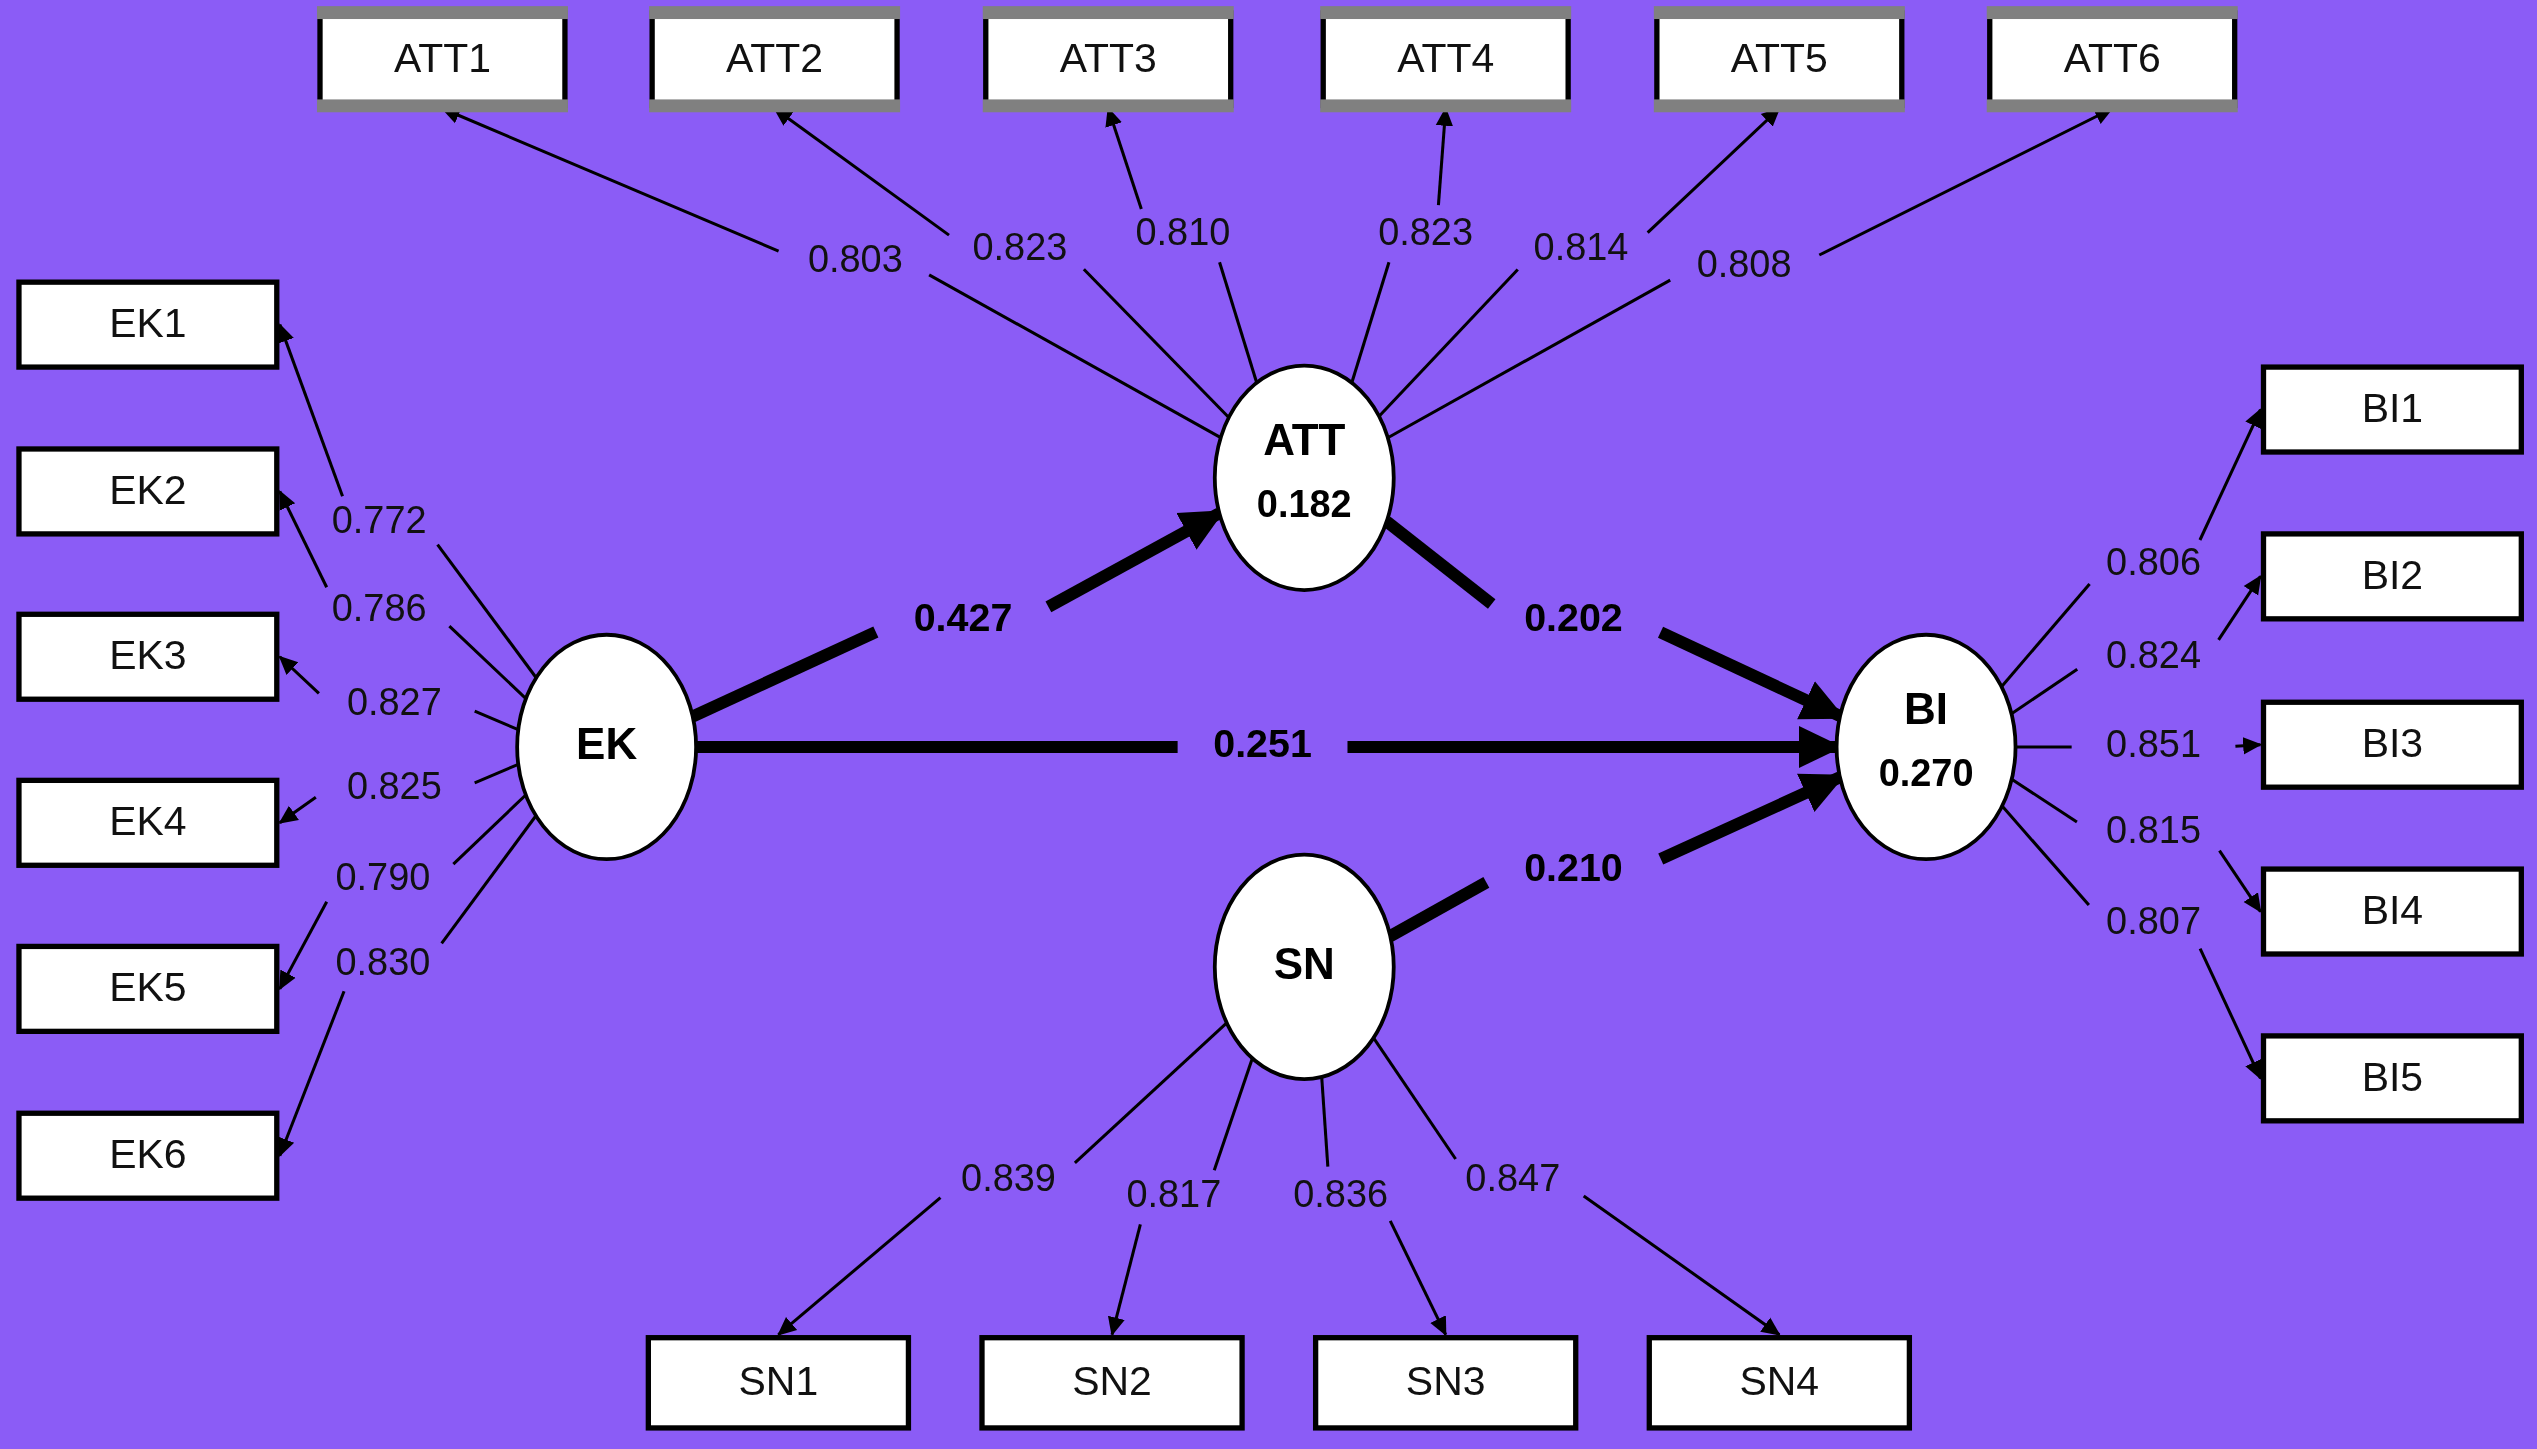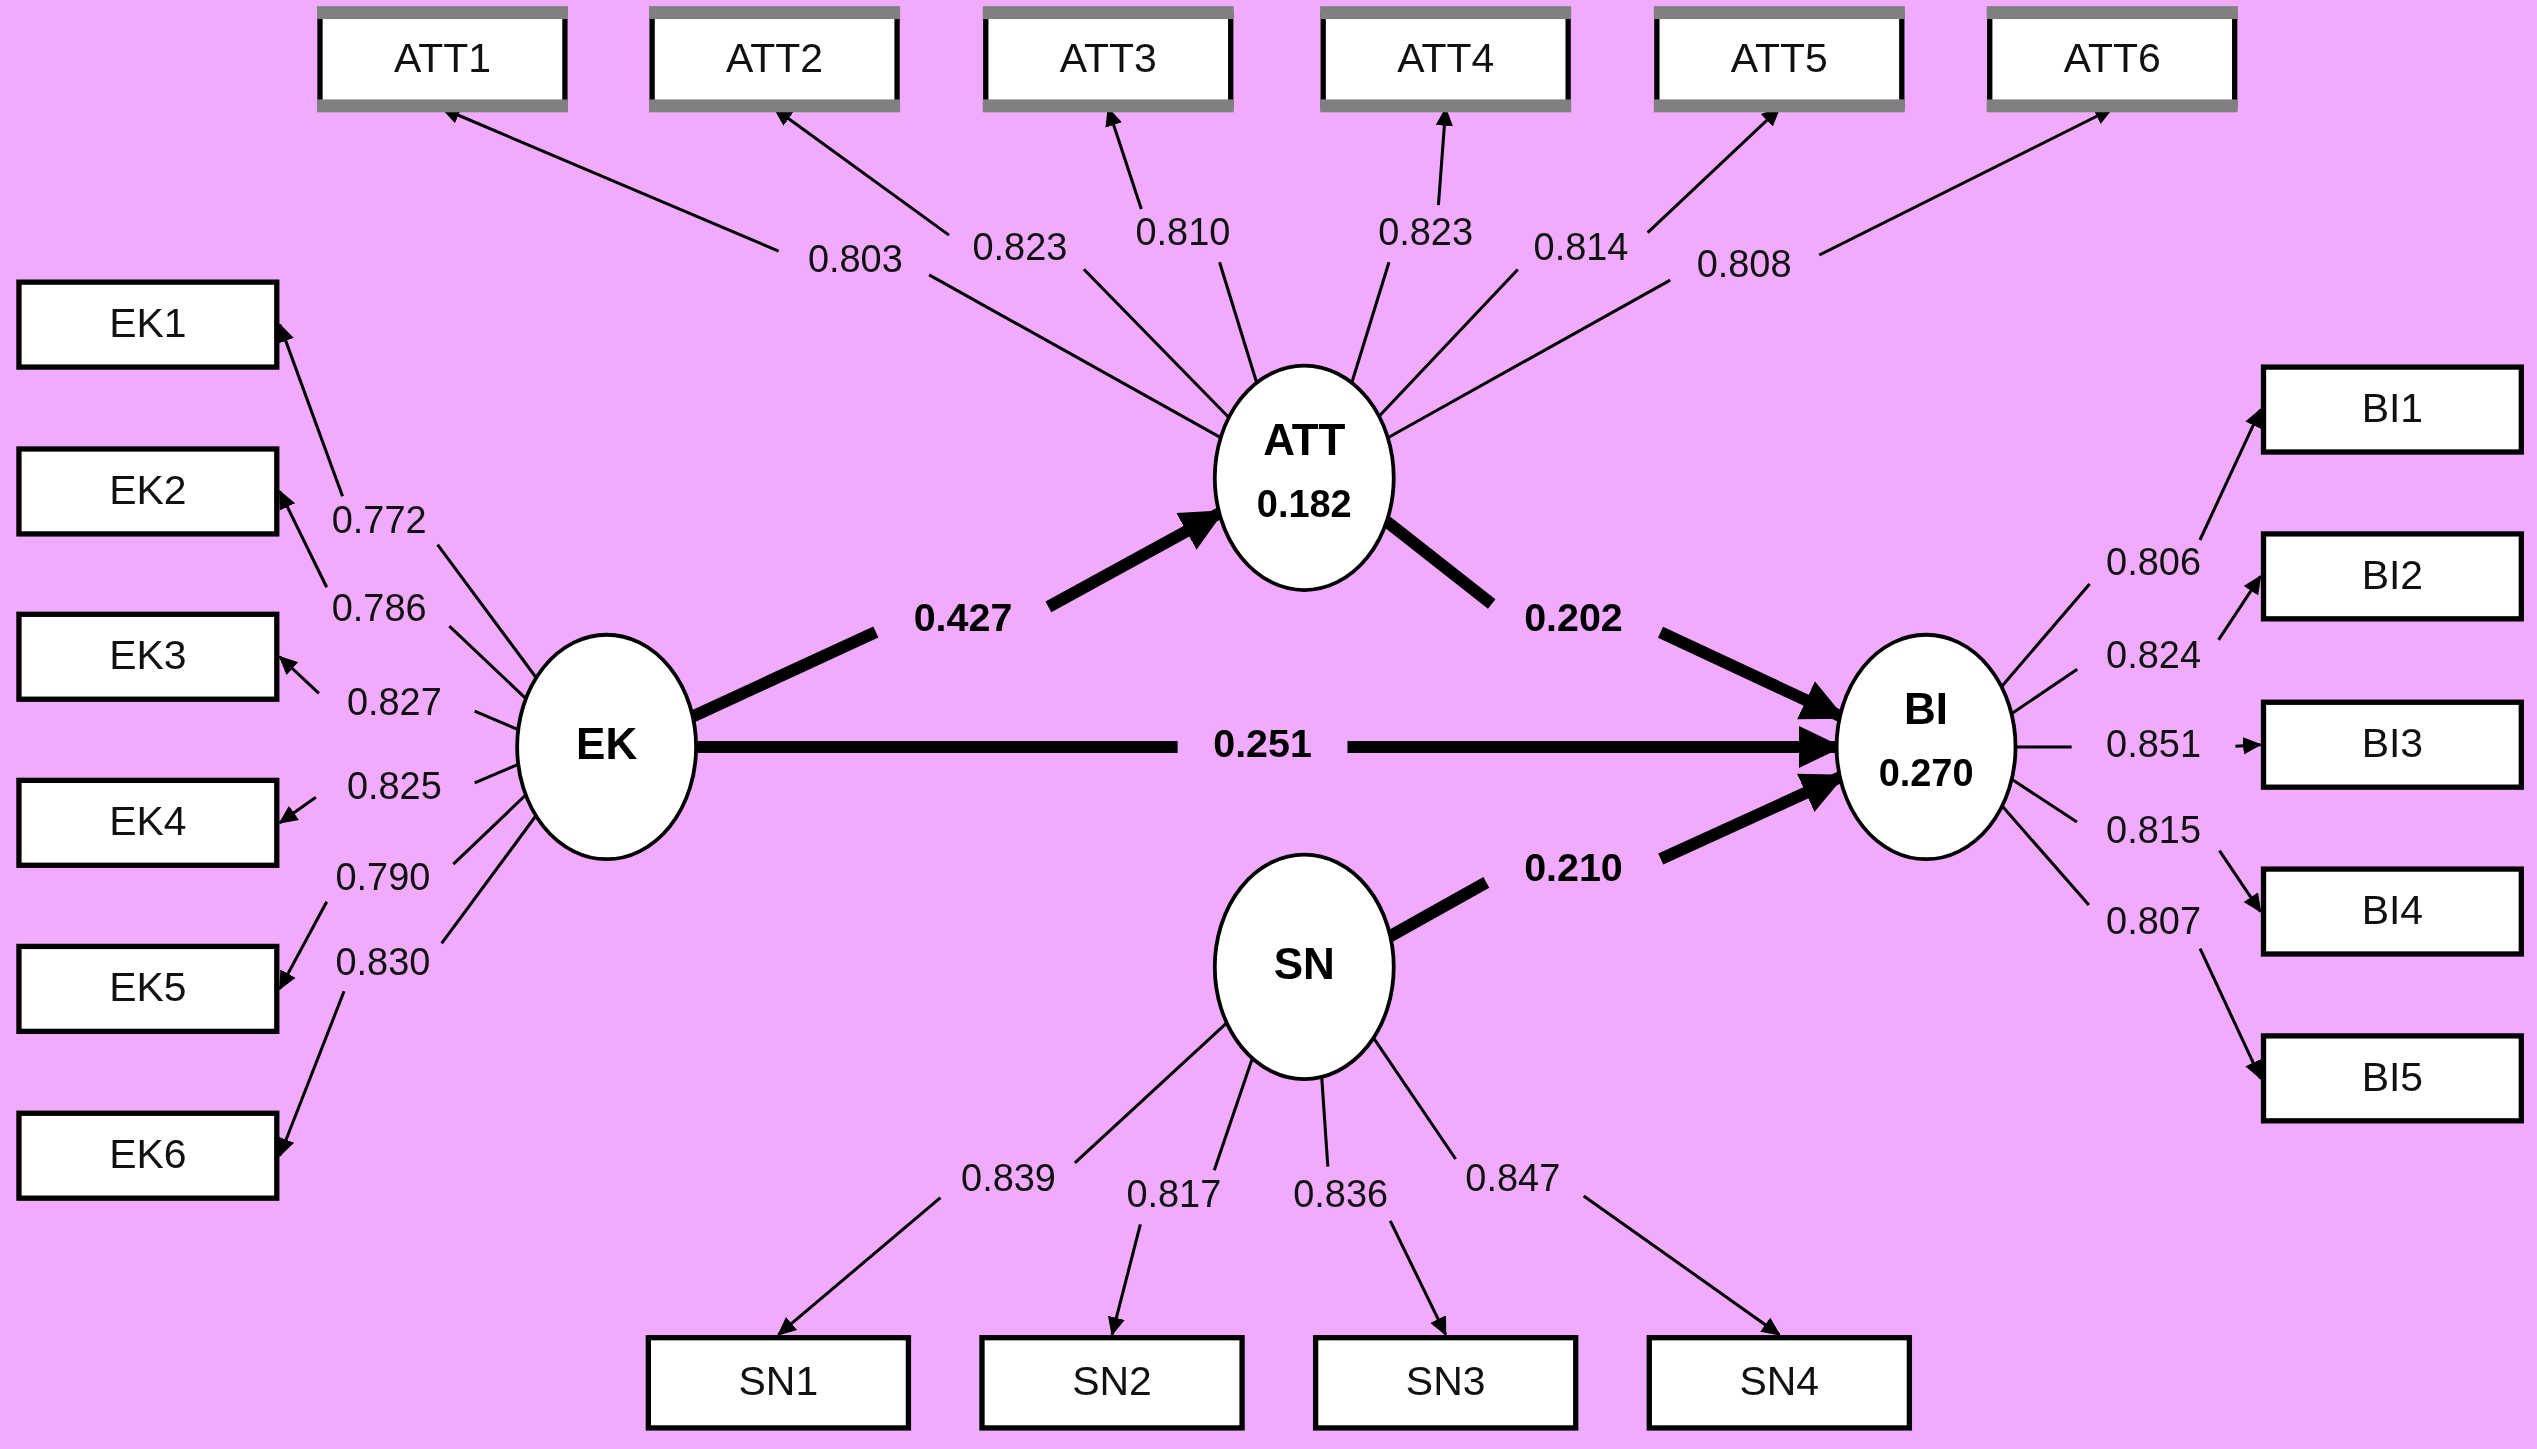--- a/index.html
+++ b/index.html
@@ -1,17 +1,17 @@
 <!DOCTYPE html>
 <html style="font-size:12px"><head>
 <meta charset="utf-8">
 <style>
   html,body{margin:0;padding:0;background:#ffffff;}
   body{font-family:"Liberation Sans", sans-serif;}
-  #stage{position:relative;width:2538px;height:1450px;background:#f0abfc;overflow:hidden;}
+  #stage{position:relative;width:2538px;height:1450px;background:#8b5cf6;overflow:hidden;}
   svg{display:block;}
   .ind-label{font-family:"Liberation Sans", sans-serif;font-size:54px;fill:#111;text-anchor:middle;dominant-baseline:middle;}
   .lv-label{font-family:"Liberation Sans", sans-serif;font-size:58px;font-weight:bold;fill:#000;text-anchor:middle;dominant-baseline:middle;}
   .lv-r2{font-family:"Liberation Sans", sans-serif;font-size:50px;font-weight:bold;fill:#000;text-anchor:middle;dominant-baseline:middle;}
   .load-label{font-family:"Liberation Sans", sans-serif;font-size:50px;fill:#111;text-anchor:middle;dominant-baseline:middle;}
   .path-label{font-family:"Liberation Sans", sans-serif;font-size:52px;font-weight:bold;fill:#000;text-anchor:middle;dominant-baseline:middle;}
   .box-rect{fill:#ffffff;stroke:#000000;stroke-width:7;}
   .box-band{fill:#808080;}
   .ellipse-lv{fill:#ffffff;stroke:#000000;stroke-width:5;}
   .load-line{stroke:#000000;stroke-width:4;fill:none;}

